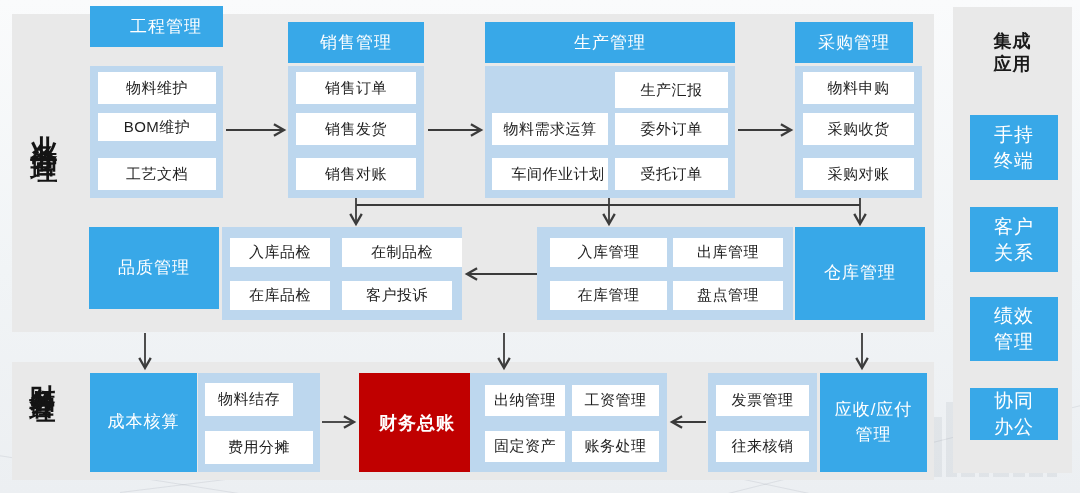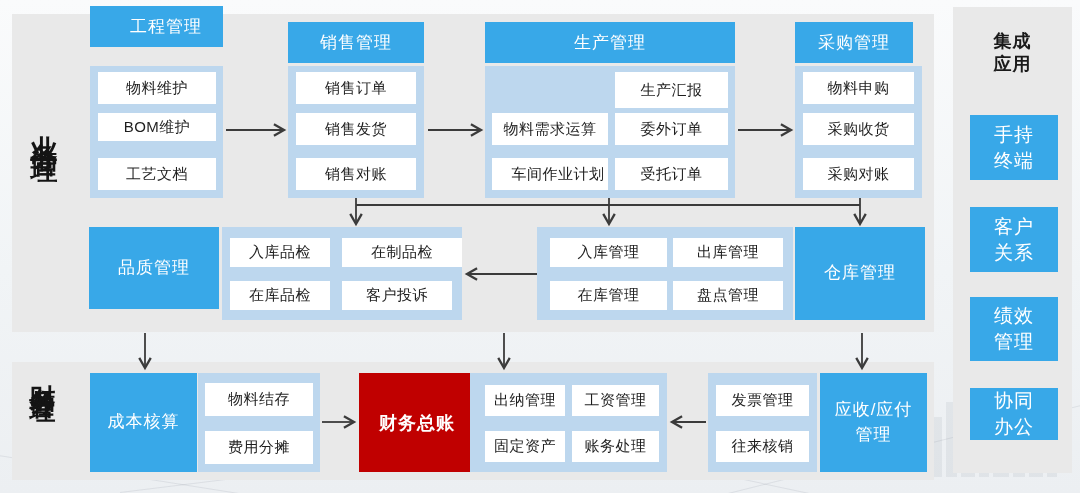--- a/index.html
+++ b/index.html
@@ -148,21 +148,21 @@
 
   <div class="abs grp" style="left:537px;top:227px;width:256px;height:93px;"></div>
   <div class="abs item" style="left:550px;top:238px;width:117px;height:29px;">入库管理</div>
   <div class="abs item" style="left:673px;top:238px;width:110px;height:29px;">出库管理</div>
   <div class="abs item" style="left:550px;top:281px;width:117px;height:29px;">在库管理</div>
   <div class="abs item" style="left:673px;top:281px;width:110px;height:29px;">盘点管理</div>
   <div class="abs bignode" style="left:795px;top:227px;width:130px;height:93px;">仓库管理</div>
 
   <div class="abs bignode" style="left:90px;top:373px;width:107px;height:99px;">成本核算</div>
   <div class="abs grp" style="left:198px;top:373px;width:122px;height:99px;"></div>
-  <div class="abs item" style="left:205px;top:383px;width:108px;height:33px;">物料结存</div>
+  <div class="abs item" style="left:205px;top:383px;width:88px;height:33px;">物料结存</div>
   <div class="abs item" style="left:205px;top:431px;width:108px;height:33px;">费用分摊</div>
 
   <div class="abs rednode" style="left:359px;top:373px;width:116px;height:99px;">财务总账</div>
 
   <div class="abs grp" style="left:470px;top:373px;width:197px;height:99px;"></div>
   <div class="abs item" style="left:485px;top:385px;width:80px;height:31px;">出纳管理</div>
   <div class="abs item" style="left:572px;top:385px;width:87px;height:31px;">工资管理</div>
   <div class="abs item" style="left:485px;top:431px;width:80px;height:31px;">固定资产</div>
   <div class="abs item" style="left:572px;top:431px;width:87px;height:31px;">账务处理</div>
 

